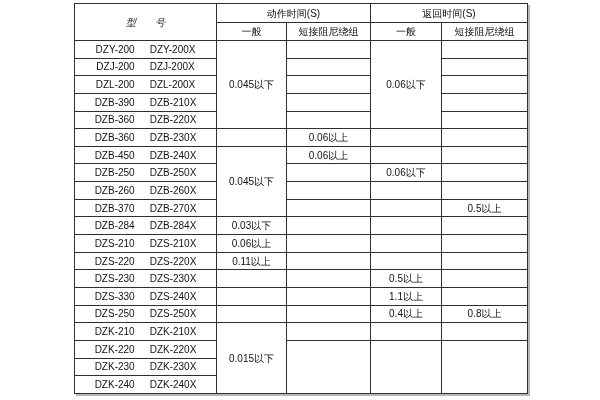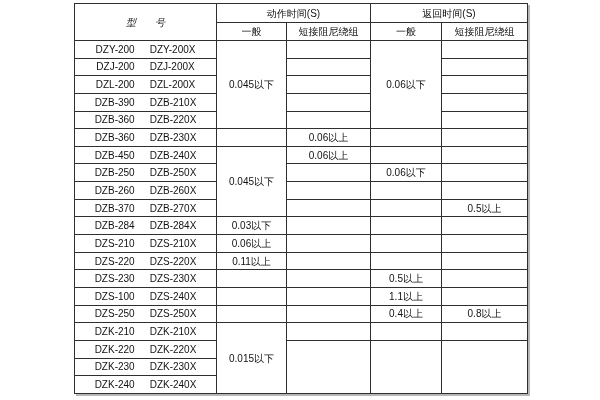--- a/index.html
+++ b/index.html
@@ -212,21 +212,21 @@
           </div>
         </td>
         <td></td>
         <td></td>
         <td>0.5以上</td>
         <td></td>
       </tr>
       <tr>
         <td>
           <div class="model-wrap">
-            <span>DZS-100</span>
+            <span>DZS-330</span>
             <span>DZS-240X</span>
           </div>
         </td>
         <td></td>
         <td></td>
         <td>1.1以上</td>
         <td></td>
       </tr>
       <tr>
         <td>

